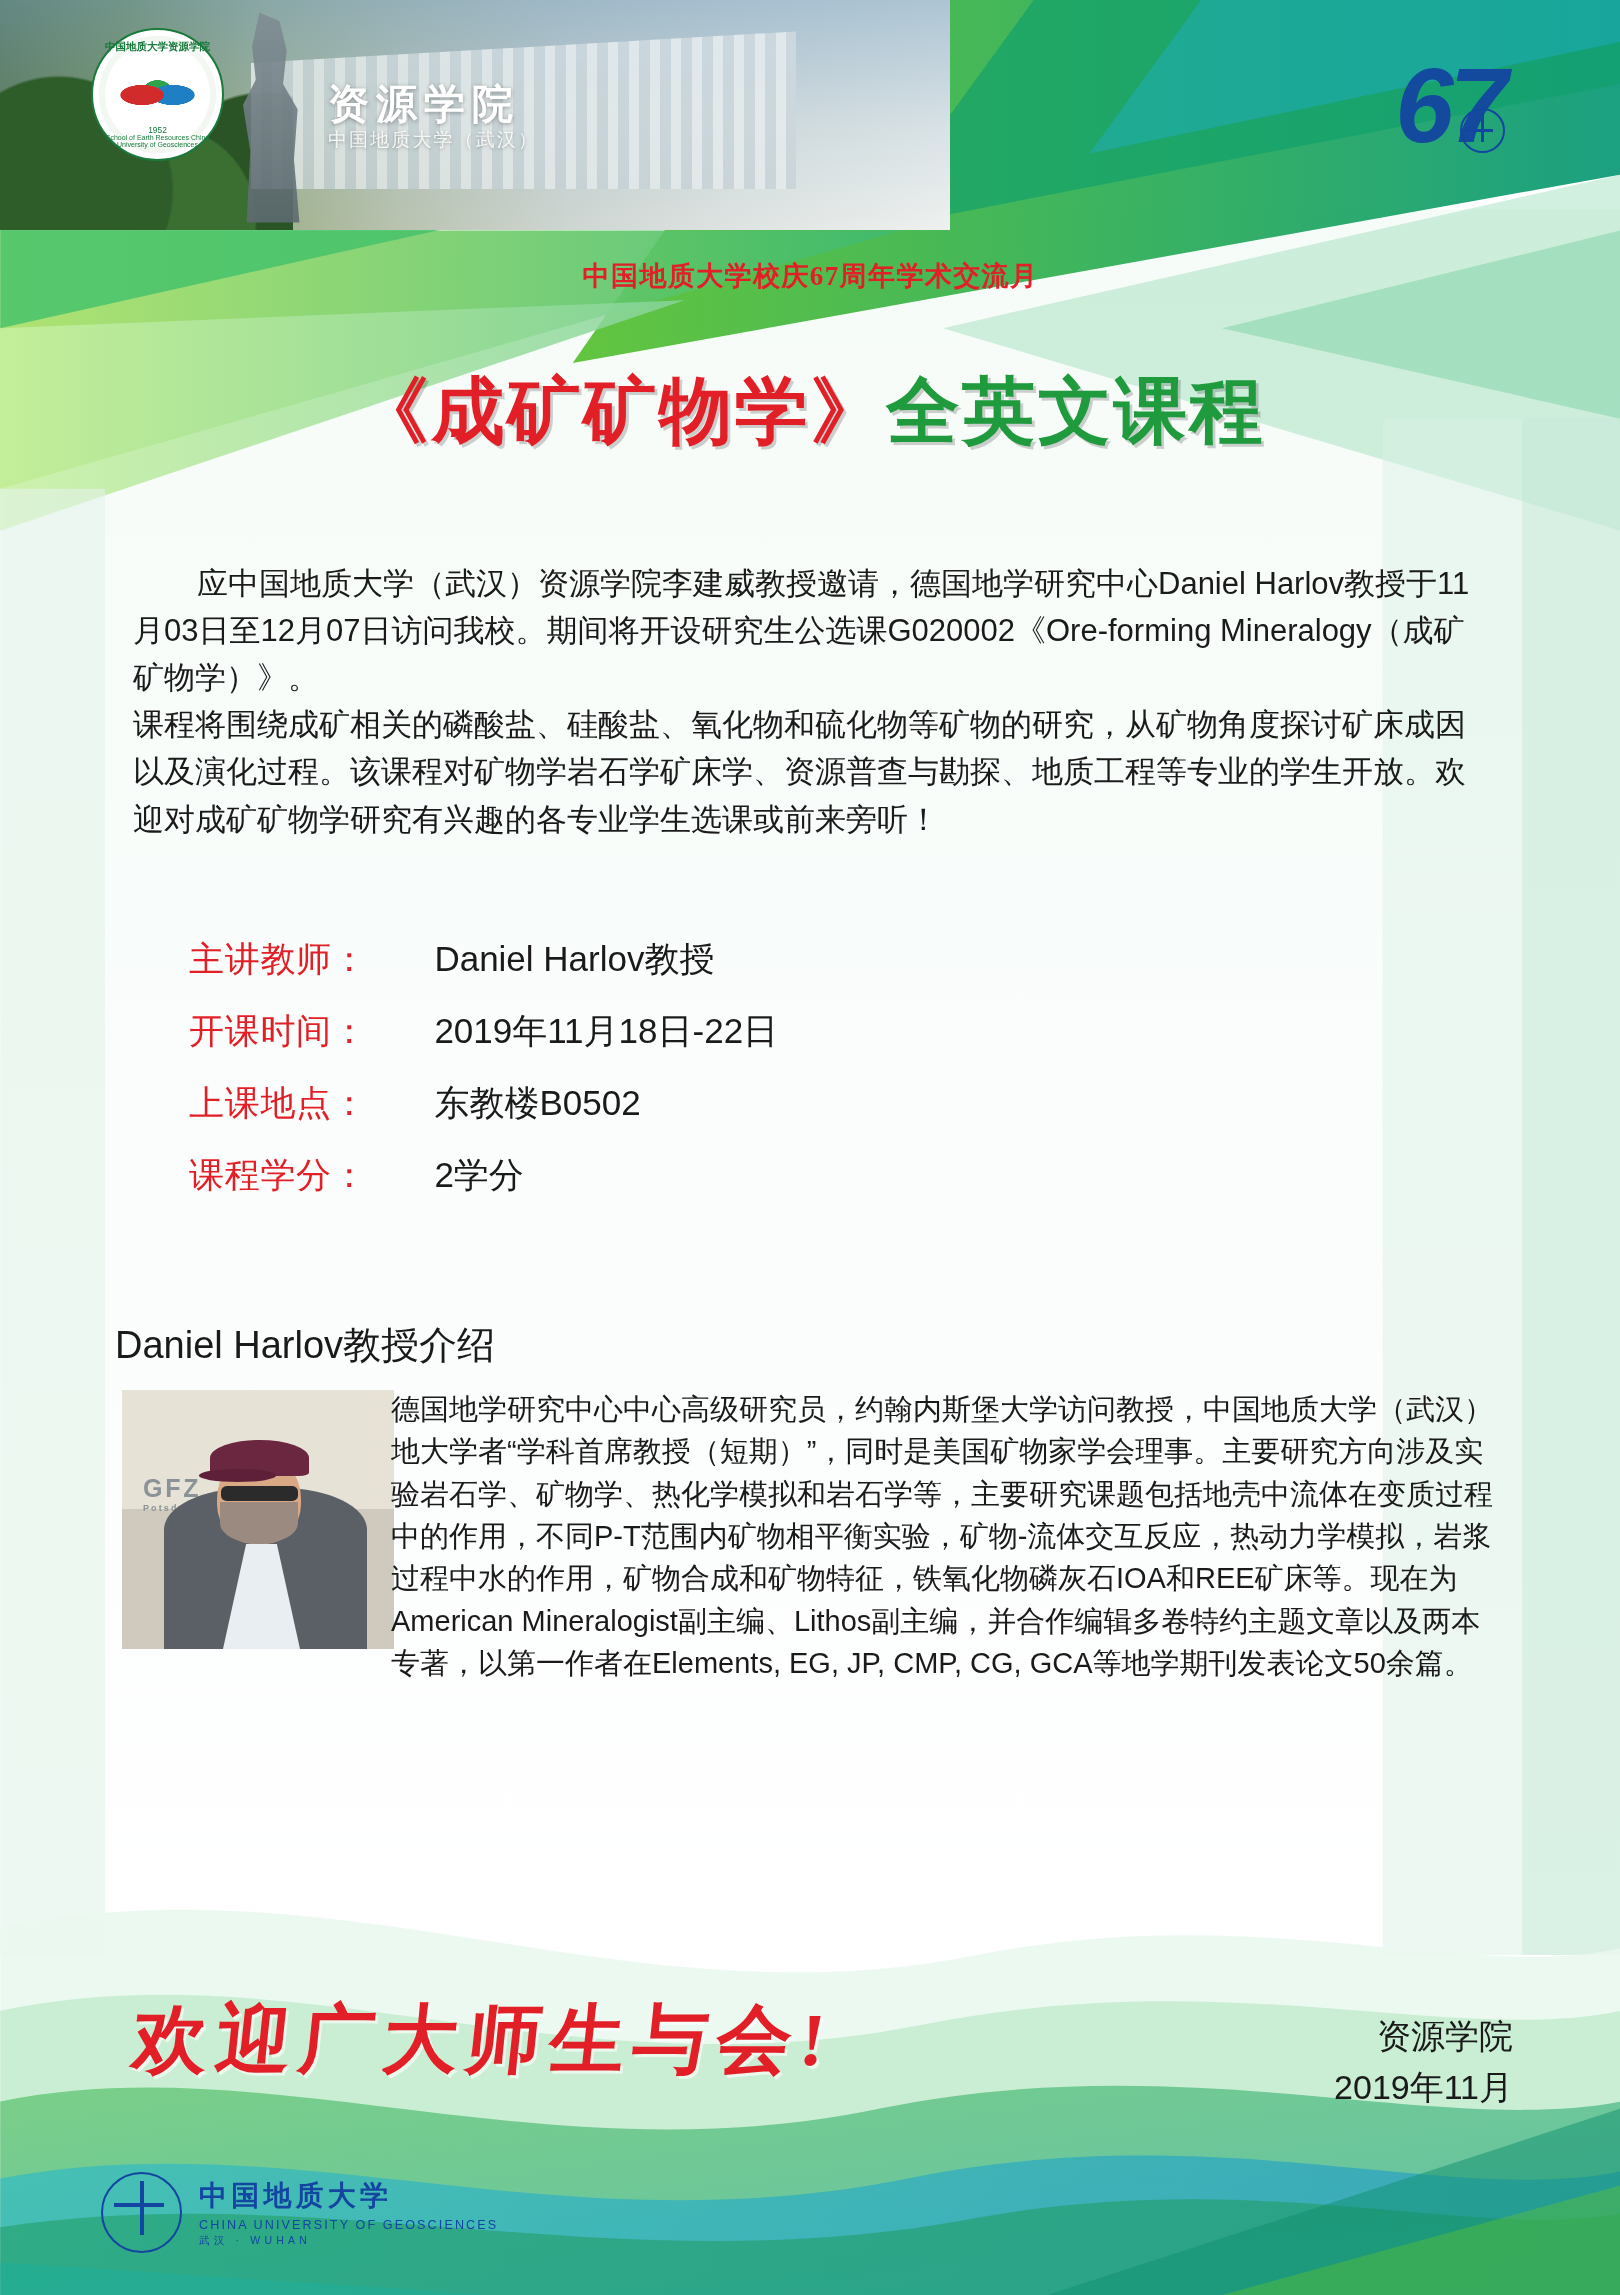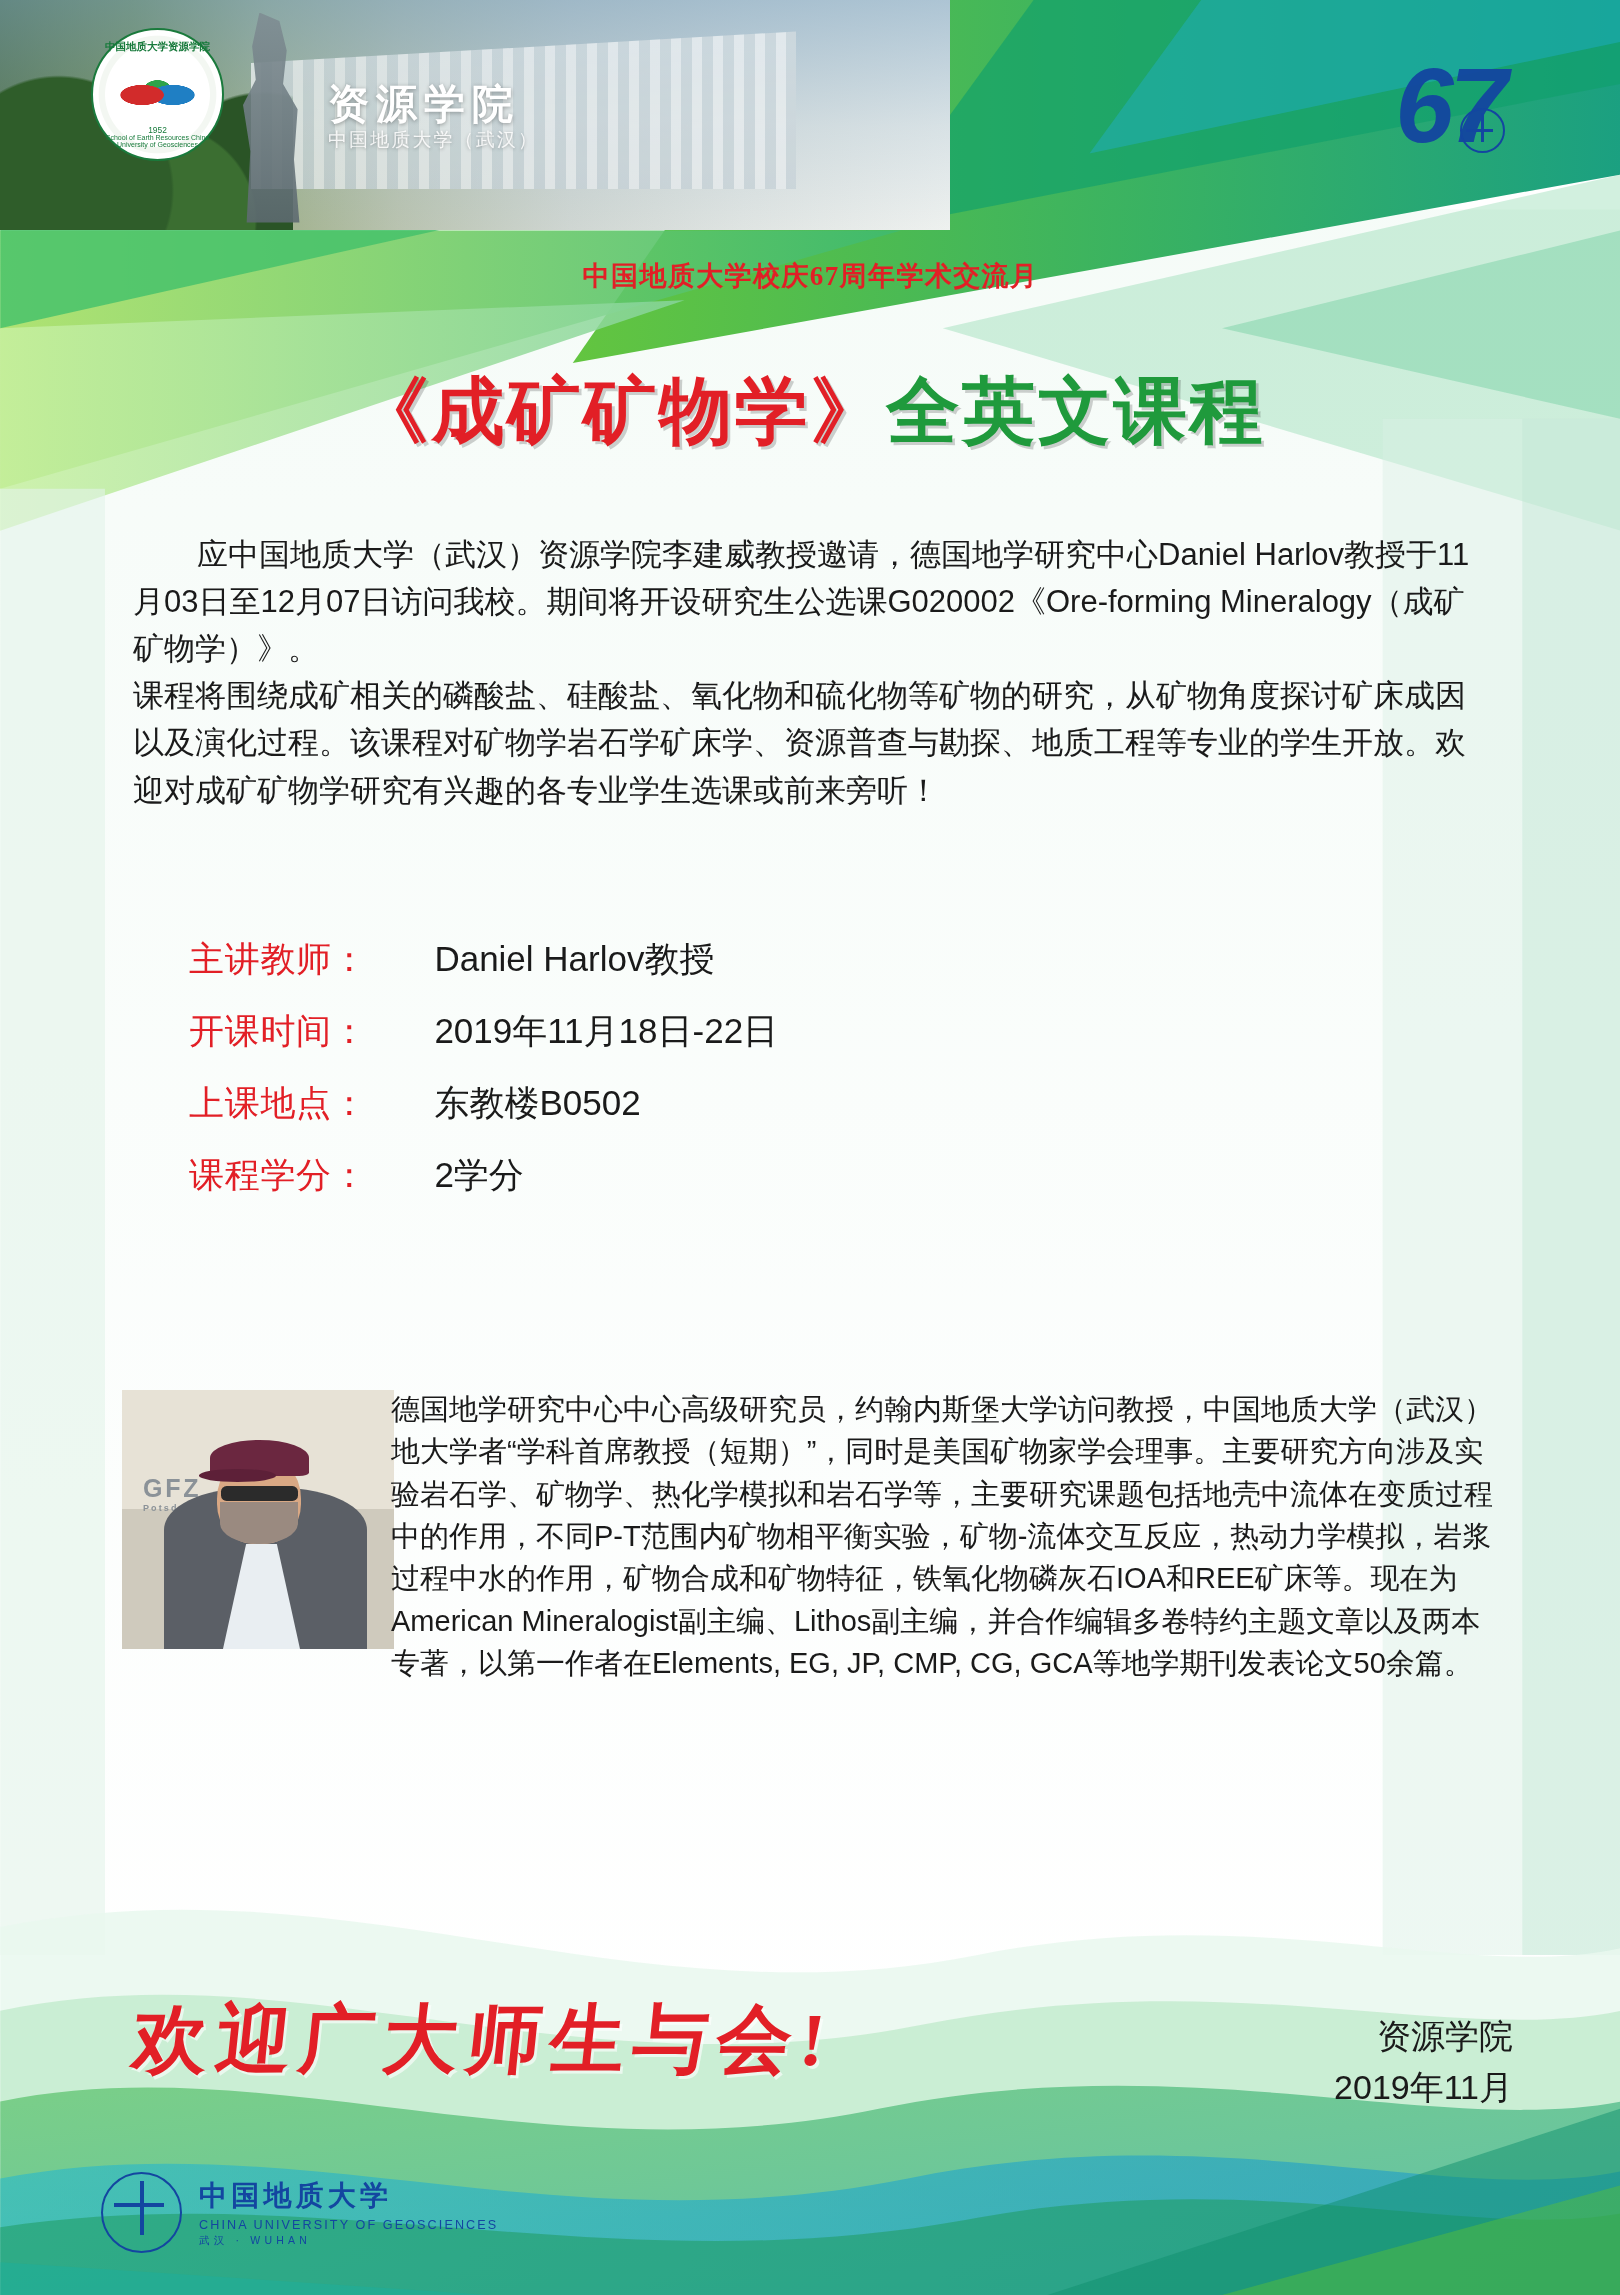--- a/index.html
+++ b/index.html
@@ -171,21 +171,21 @@
   
   .intro {
     position: absolute;
     left: 133px; top: 531px;
     width: 1355px;
     font-size: 31px;
     line-height: 1.52;
     color: #1a1a1a;
   }
   .intro p { margin: 0; }
-  .intro .indent { text-indent: 64px; }
+  .intro .indent { text-indent: 64px; margin-top: 29px; }
 
   
   .info-block {
     position: absolute;
     left: 189px; top: 936px;
     width: 1187px;
   }
   .info-row {
     display: flex;
     align-items: baseline;
@@ -435,20 +435,21 @@
     <div class="info-row">
       <div class="info-label">上课地点：</div>
       <div class="info-value">东教楼B0502</div>
     </div>
     <div class="info-row">
       <div class="info-label">课程学分：</div>
       <div class="info-value">2学分</div>
     </div>
   </div>
 
+  <div class="prof-heading">Daniel Harlov教授介绍</div>
 
   <div class="prof-photo">
     <div class="wall"></div>
     <div class="gfz">
       <span>GFZ</span>
       <small>Potsdam</small>
     </div>
     <div class="body"></div>
     <div class="shirt"></div>
     <div class="head"></div>

